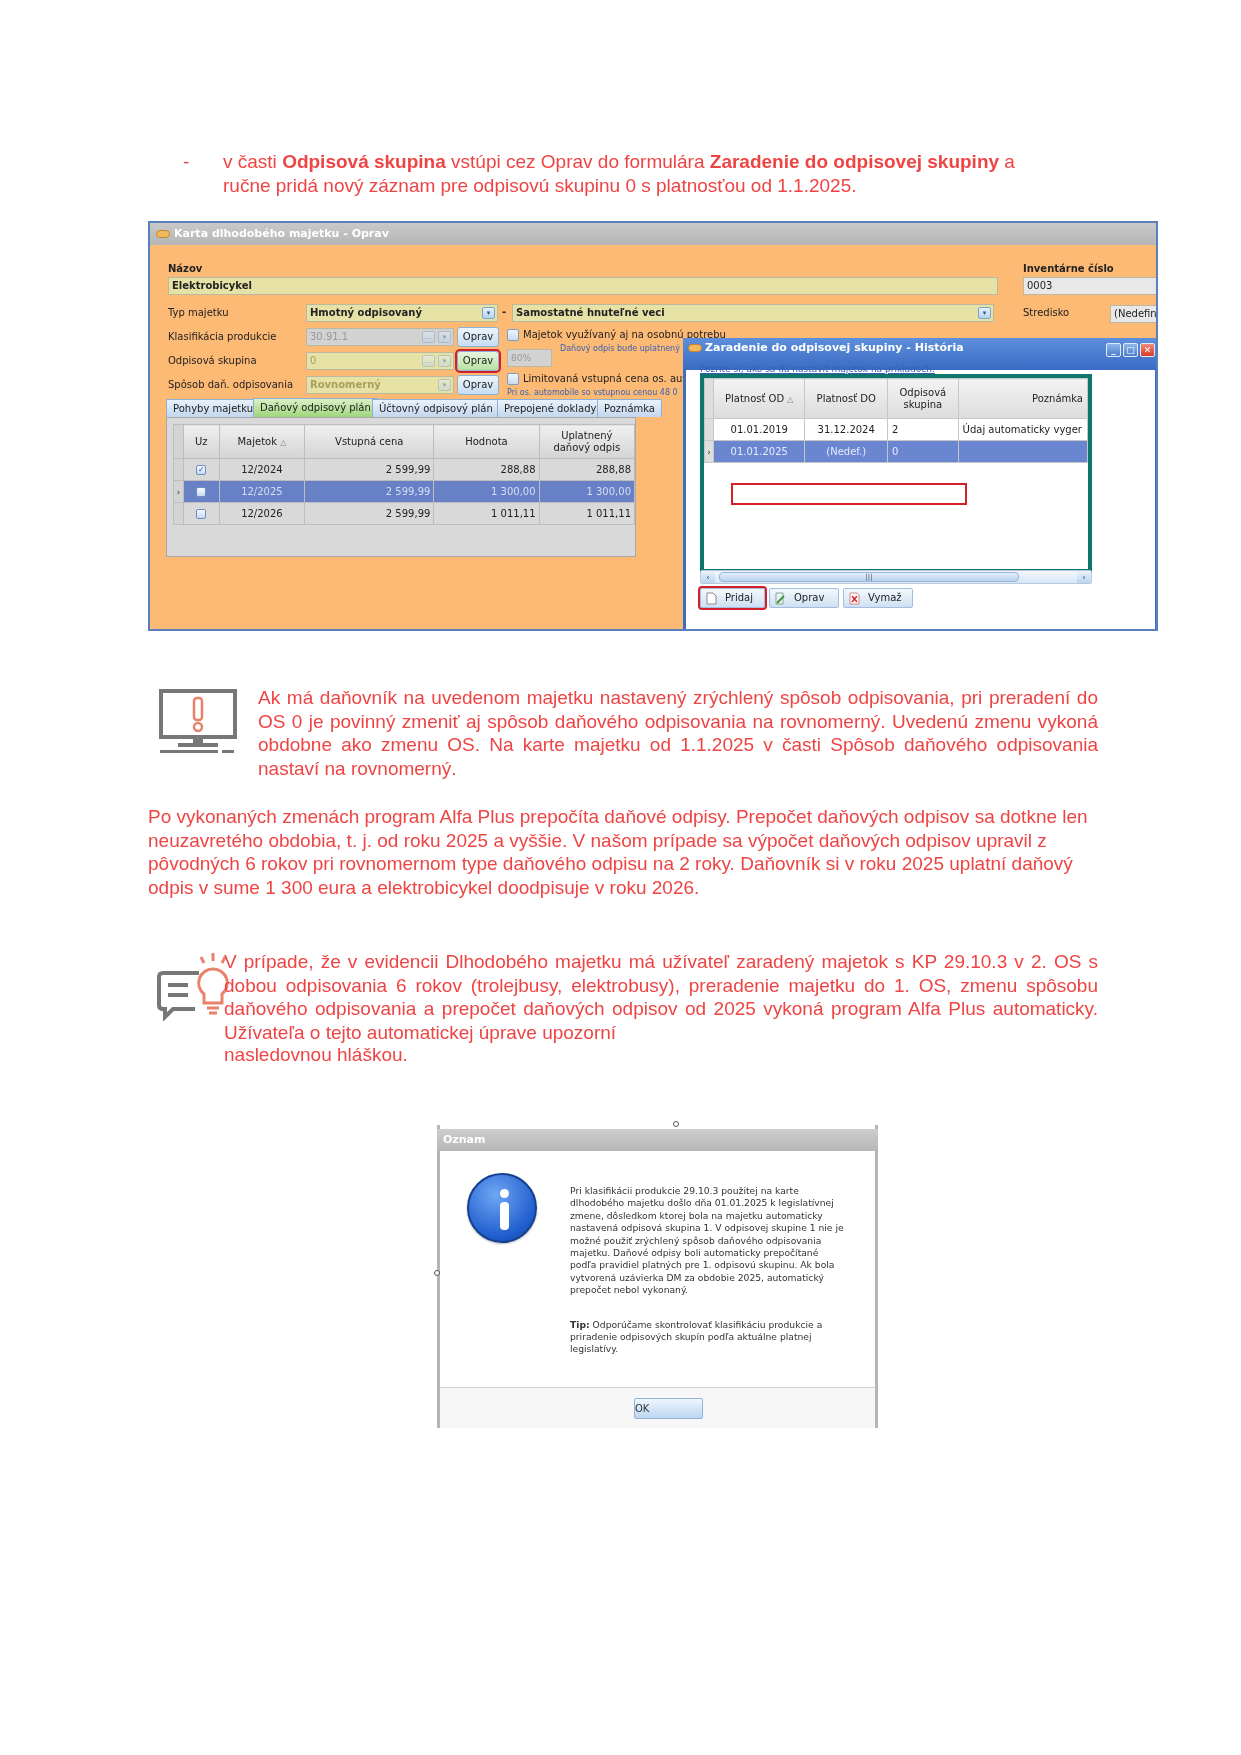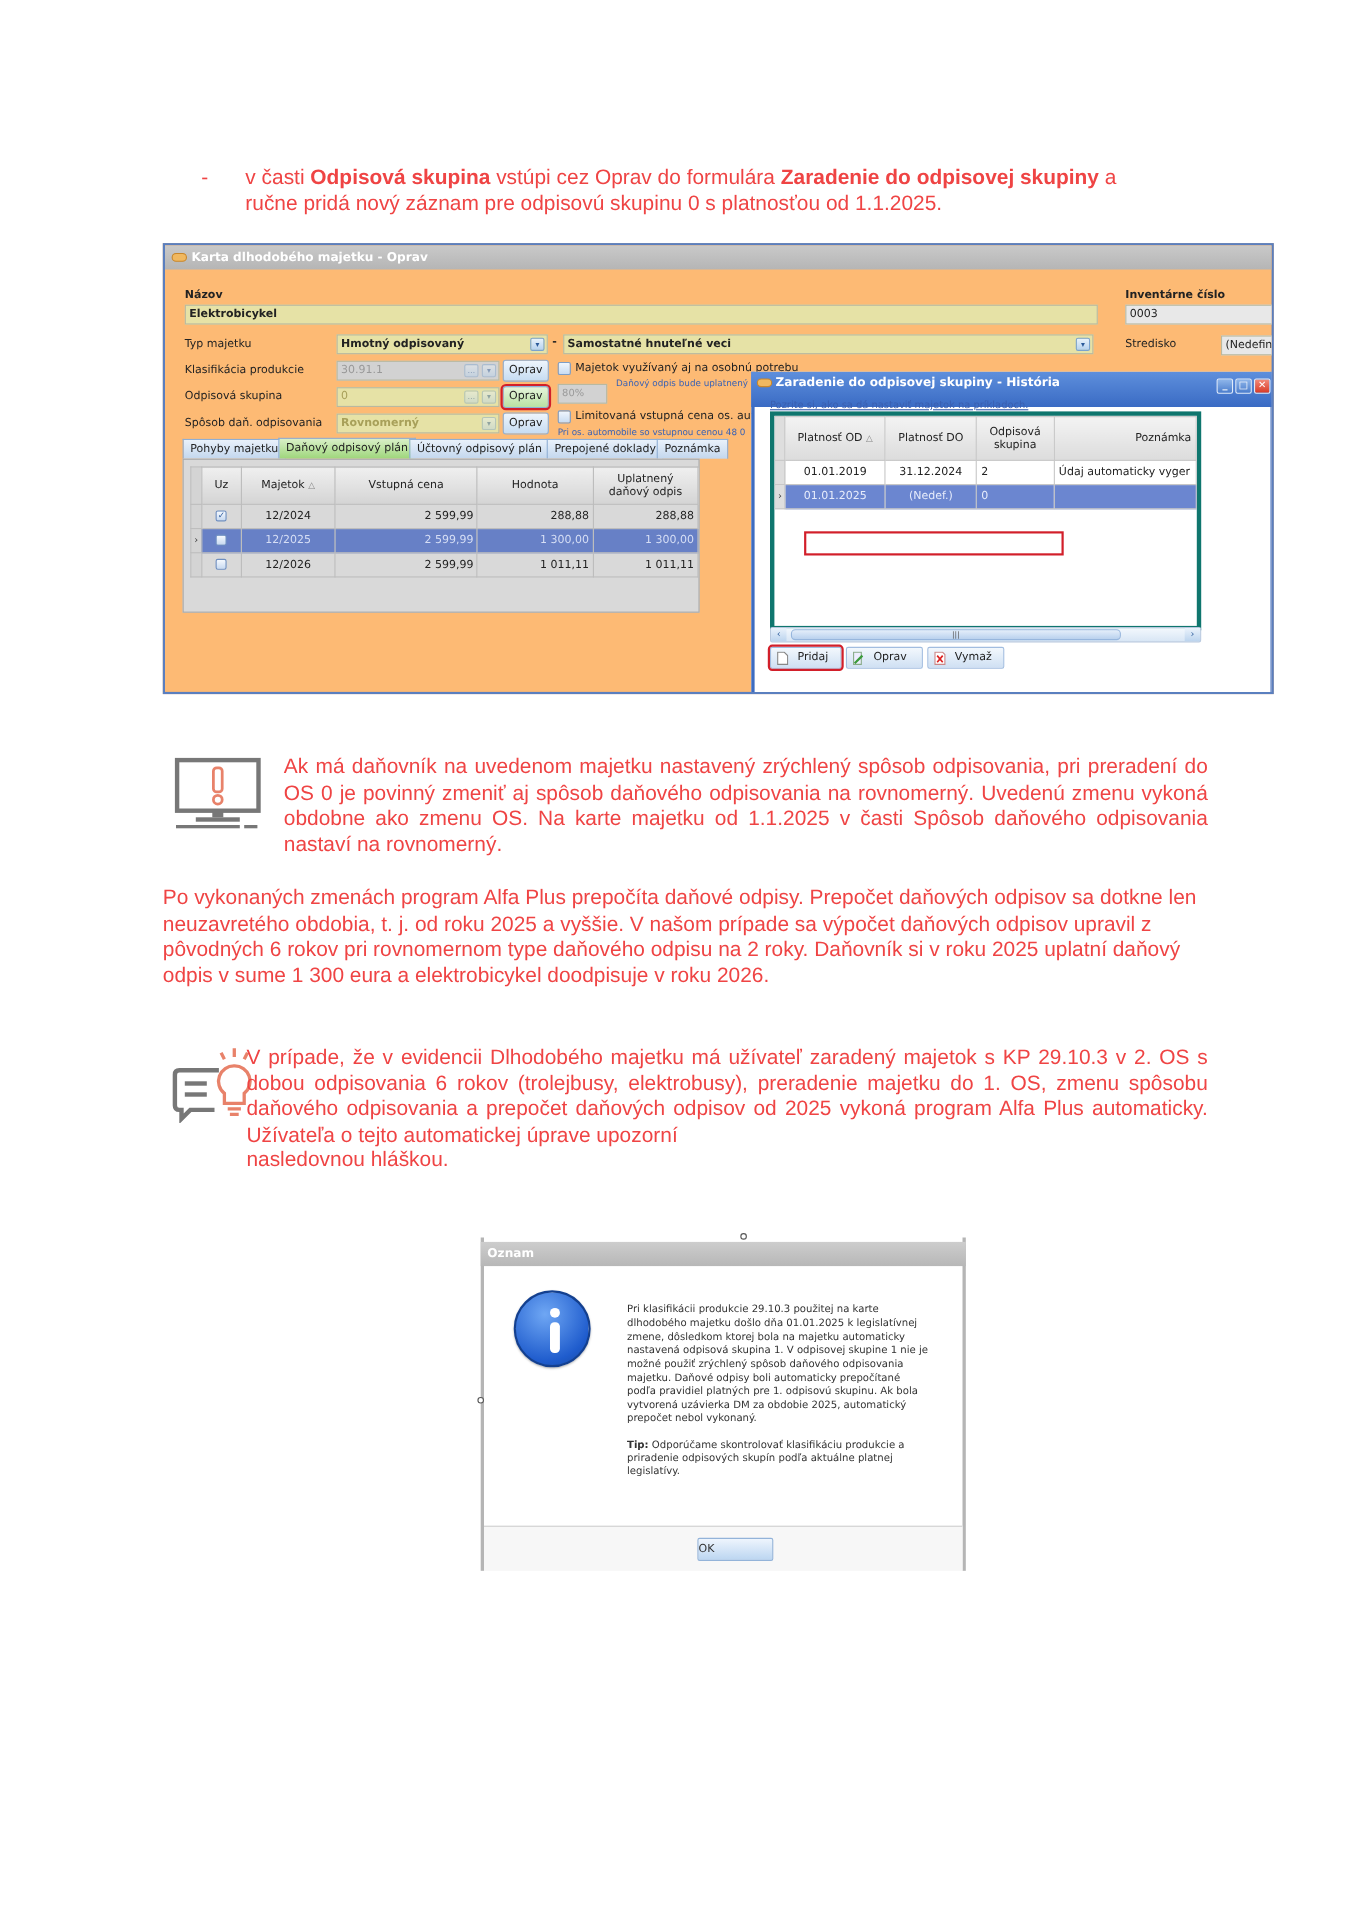--- a/index.html
+++ b/index.html
@@ -74,21 +74,21 @@
   .icon-monitor { position: absolute; left: 158px; top: 688px; width: 80px; height: 66px; }
   .icon-idea { position: absolute; left: 155px; top: 951px; width: 80px; height: 70px; }
 
   
   .shot2 { position: absolute; left: 437px; top: 1125px; width: 441px; height: 303px; border-left: 3px solid #b5b5b5; border-right: 3px solid #b5b5b5; background: #fff; font-family: "DejaVu Sans", sans-serif; }
   .shot2 .dtitle { position: absolute; left: -3px; right: -3px; top: 4px; height: 22px; background: linear-gradient(#cdcdcd, #b7b7b7); color: #fff; font-size: 11px; font-weight: bold; line-height: 22px; padding-left: 6px; }
   .info-circle { position: absolute; left: 27px; top: 48px; width: 70px; height: 70px; border-radius: 50%; background: radial-gradient(circle at 40% 30%, #6fa7f4, #1f5ccd 70%, #16479e); border: 2px solid #14408f; box-shadow: 0 1px 2px rgba(0,0,0,0.3); }
   .info-circle .dot { position: absolute; left: 31px; top: 14px; width: 9px; height: 9px; border-radius: 50%; background: #fff; }
   .info-circle .bar { position: absolute; left: 31px; top: 27px; width: 9px; height: 28px; border-radius: 4px; background: #fff; }
   .dmsg { position: absolute; left: 130px; top: 60px; width: 275px; font-size: 9.2px; line-height: 12.4px; color: #333; }
-  .dmsg .tip { margin-top: 11px; }
+  .dmsg .tip { margin-top: 22px; }
   .dfooter { position: absolute; left: 0; right: 0; top: 262px; height: 41px; background: #f7f7f7; border-top: 1px solid #cfcfcf; }
   .okbtn { position: absolute; left: 194px; top: 10px; width: 69px; height: 21px; background: linear-gradient(#eef5fd, #bcd6f1); border: 1px solid #93b3d9; border-radius: 2px; font-size: 10px; line-height: 19px; text-align: left; color: #333; }
   .crop-tick { position: absolute; width: 6px; height: 6px; border: 1px solid #555; border-radius: 50%; background: #fff; }
 </style>
 </head>
 <body>
 
 <div class="bullet doc-text">
   <span class="dash">-</span>
   <div class="btext">

